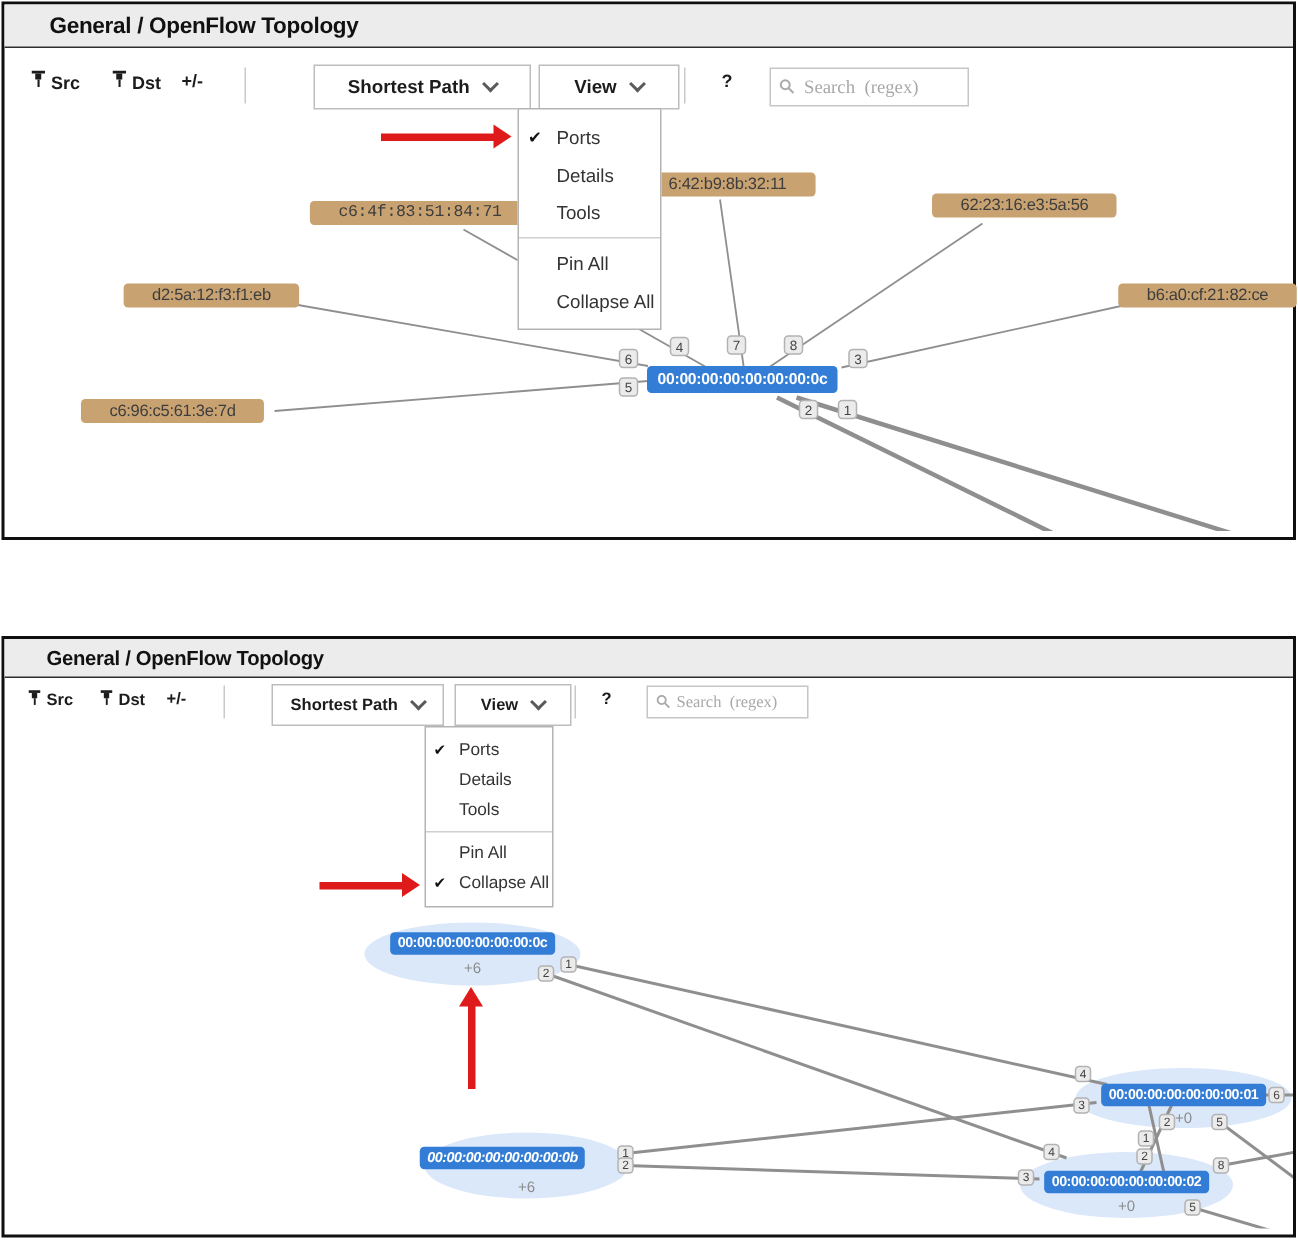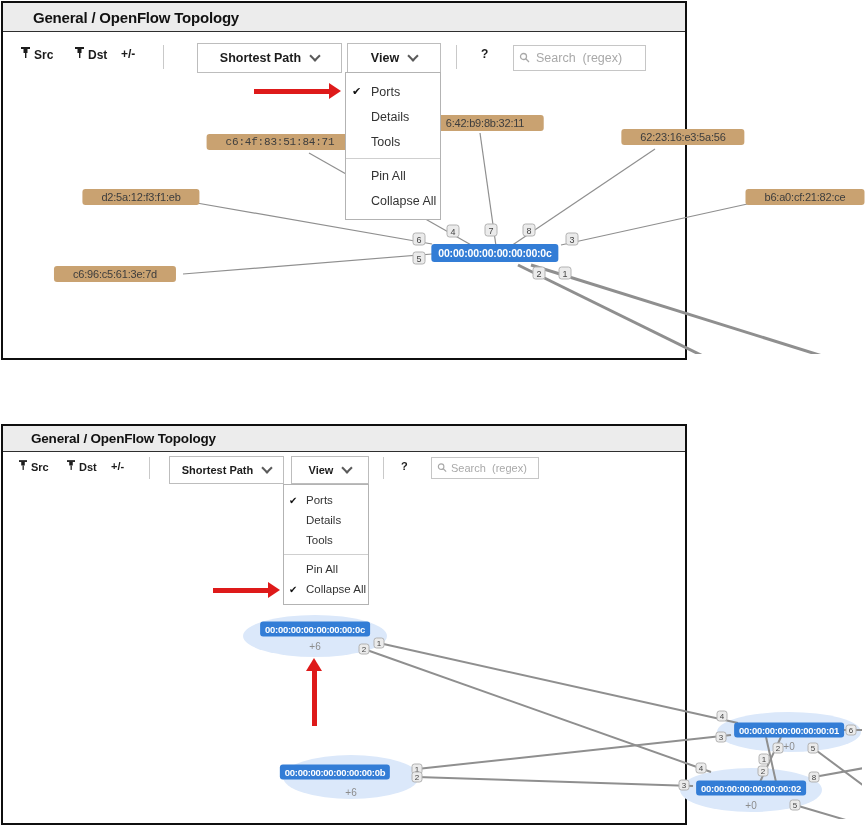--- a/index.html
+++ b/index.html
@@ -1,43 +1,43 @@
 <!DOCTYPE html>
 <html><head>
 <meta charset="utf-8">
 <style>
   html,body{margin:0;padding:0;background:#ffffff;}
   body{width:865px;height:827px;position:relative;overflow:hidden;
        font-family:"Liberation Sans","DejaVu Sans",sans-serif;color:#222;}
-  .panel{position:absolute;left:1px;width:686px;box-sizing:border-box;
+  .panel{position:absolute;left:1px;width:863px;box-sizing:border-box;
          border:2px solid #0f0f0f;background:#fff;}
   #panel-top{top:1px;height:359px;}
   #panel-bottom{top:424px;height:401px;}
   .panel-header{height:28px;background:#ececec;border-bottom:1px solid #2e2e2e;
                 display:flex;align-items:center;padding-left:30px;
                 font-weight:bold;font-size:15px;color:#111;letter-spacing:-0.2px;}
   #panel-bottom .panel-header{height:25px;font-size:13.5px;padding-left:28px;}
   .topo{position:absolute;left:0;top:0;right:0;bottom:0;z-index:5;}
   .topo svg{position:absolute;left:0;top:0;}
   
   .tb-item{position:absolute;font-weight:bold;font-size:12px;color:#1c1c1c;
            display:flex;align-items:center;gap:4px;cursor:default;z-index:10;}
   #panel-bottom .tb-item{font-size:11px;}
   .tb-divider{position:absolute;width:1px;height:24px;background:#c9c9c9;z-index:10;}
   .tb-button{position:absolute;box-sizing:border-box;border:1px solid #bdbdbd;background:#fff;
              display:flex;align-items:center;justify-content:center;font-weight:bold;
-             font-size:12.5px;color:#1c1c1c;z-index:10;}
+             font-size:12.5px;color:#1c1c1c;z-index:10;margin-left:12px;}
   #panel-bottom .tb-button{font-size:11px;}
   .chev{display:inline-block;width:6px;height:6px;border-right:2px solid #5a5a5a;
         border-bottom:2px solid #5a5a5a;transform:rotate(45deg);margin-left:10px;
         position:relative;top:-2px;}
   .search-box{position:absolute;box-sizing:border-box;border:1px solid #c6c6c6;z-index:10;background:#fff;}
   .search-box input{width:100%;height:100%;border:0;outline:none;box-sizing:border-box;
         padding-left:22px;font-size:12.5px;color:#8b5cf6;background:transparent;
-        font-family:Liberation Sans, sans-serif;}
+        font-family:Liberation Serif, serif;}
   .search-box input::placeholder{color:#a9a9a9;}
   #panel-bottom .search-box input{font-size:11px;padding-left:19px;}
   .search-glyph{position:absolute;left:5px;top:50%;transform:translateY(-50%);line-height:0;}
   
   .menu{position:absolute;background:#fff;border:1px solid #b3b3b3;z-index:40;
         box-sizing:border-box;padding:6px 0;}
   #panel-top .menu{left:342px;top:69px;width:96px;}
   #panel-bottom .menu{left:280px;top:58px;width:86px;padding:5px 0;}
   .menu-item{position:relative;height:25px;display:flex;align-items:center;
              padding-left:25px;font-size:12.5px;color:#333;cursor:default;}
@@ -180,21 +180,21 @@
         <line x1="414" y1="351" x2="690" y2="360" stroke="#8f8f8f" stroke-width="2"></line>
         <line x1="763" y1="311" x2="773" y2="356" stroke="#8f8f8f" stroke-width="2"></line>
         <line x1="778" y1="311" x2="757" y2="356" stroke="#8f8f8f" stroke-width="2"></line>
         <line x1="839" y1="304" x2="859" y2="304" stroke="#8f8f8f" stroke-width="2"></line>
         <line x1="810" y1="322" x2="861" y2="360" stroke="#8f8f8f" stroke-width="2"></line>
         <line x1="811" y1="351" x2="861" y2="342" stroke="#8f8f8f" stroke-width="2"></line>
         <line x1="792" y1="379" x2="853" y2="397" stroke="#8f8f8f" stroke-width="2"></line>
       </svg>
       <div class="switch-rect sm" style="left: 312px; top: 203px;">00:00:00:00:00:00:00:0c</div>
       <div class="node-sub" style="left: 312px; top: 220px;">+6</div>
-      <div class="switch-rect sm" style="left: 332px; top: 346px;">00:00:00:00:00:00:00:0b</div>
+      <div class="switch-rect sm" style="left: 332px; top: 346px; font-style: italic;">00:00:00:00:00:00:00:0b</div>
       <div class="node-sub" style="left: 348px; top: 366px;">+6</div>
       <div class="switch-rect sm" style="left: 786px; top: 304px;">00:00:00:00:00:00:00:01</div>
       <div class="node-sub" style="left: 786px; top: 320px;">+0</div>
       <div class="switch-rect sm" style="left: 748px; top: 362px; text-align: right;">00:00:00:00:00:00:00:02</div>
       <div class="node-sub" style="left: 748px; top: 379px;">+0</div>
       <div class="port-badge sm" style="left: 376px; top: 217px;">1</div>
       <div class="port-badge sm" style="left: 361px; top: 223px;">2</div>
       <div class="port-badge sm" style="left: 414px; top: 343px;">1</div>
       <div class="port-badge sm" style="left: 414px; top: 351px;">2</div>
       <div class="port-badge sm" style="left: 719px; top: 290px;">4</div>

